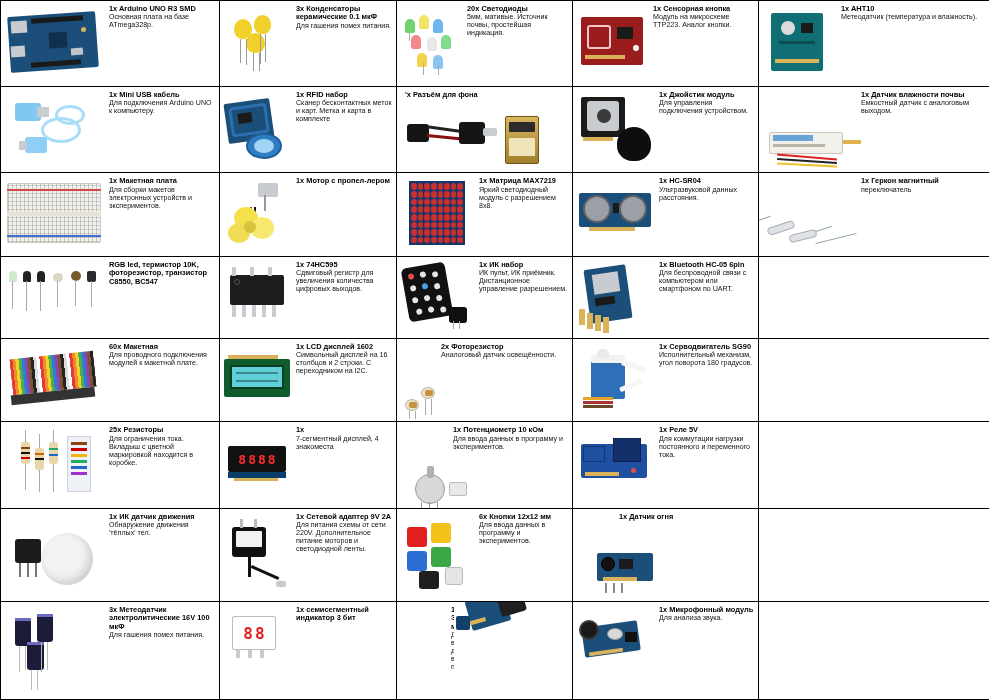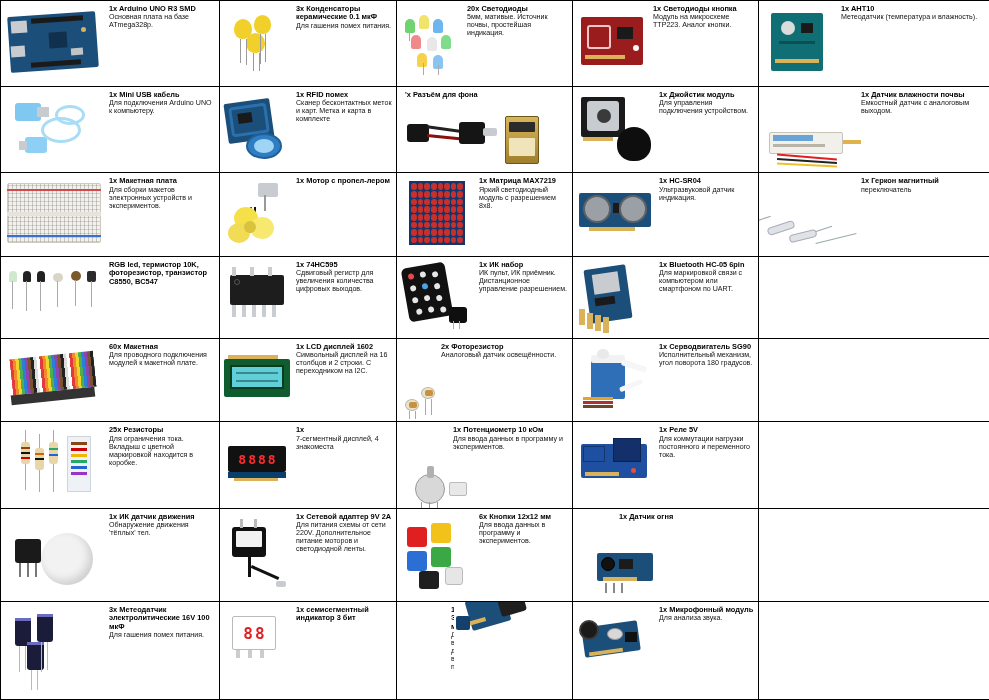--- a/index.html
+++ b/index.html
@@ -245,21 +245,21 @@
     <td>
       <div class="cell">
         <div class="img" style="width:78px;height:80px">
           <div class="art pcb-red rr" style="left:8px;top:16px;width:62px;height:48px"></div>
           <div class="art" style="left:14px;top:24px;width:24px;height:24px;border:2px solid #f1c6c6;border-radius:3px"></div>
           <div class="art pcb-black" style="left:44px;top:26px;width:16px;height:12px"></div>
           <div class="art gold" style="left:12px;top:54px;width:40px;height:4px"></div>
           <div class="art" style="left:60px;top:44px;width:6px;height:6px;background:#f7f7f7;border-radius:50%"></div>
         </div>
         <div class="txt">
-          <span class="qty">1x Светодиоды кнопка</span>
+          <span class="qty">1x Сенсорная кнопка</span>
           <span class="desc">Модуль на микросхеме TTP223. Аналог кнопки.</span>
         </div>
       </div>
     </td>
     <td>
       <div class="cell">
         <div class="img" style="width:80px;height:80px">
           <div class="art pcb-teal rr" style="left:12px;top:12px;width=52px;width:52px;height:58px"></div>
           <div class="art" style="left:22px;top:20px;width:14px;height:14px;background:#dcdcdc;border-radius:50%"></div>
           <div class="art pcb-black" style="left:42px;top:22px;width:12px;height:10px"></div>
@@ -294,21 +294,21 @@
     <td>
       <div class="cell">
         <div class="img" style="width:74px;height:82px">
           <div class="art pcb-blue rr" style="left:6px;top:14px;width:46px;height:40px;transform:rotate(-8deg)"></div>
           <div class="art" style="left:10px;top:18px;width:38px;height:30px;border:3px solid #2a6fae;border-radius:4px;transform:rotate(-8deg)"></div>
           <div class="art pcb-black" style="left:18px;top:26px;width:14px;height:10px;transform:rotate(-8deg)"></div>
           <div class="art" style="left:26px;top:46px;width:36px;height:26px;background:#2f7ec4;border-radius:50%;border:2px solid #1f5f97"></div>
           <div class="art" style="left:34px;top:52px;width:20px;height:14px;background:#9fd4f5;border-radius:50%"></div>
         </div>
         <div class="txt">
-          <span class="qty">1x RFID помех</span>
+          <span class="qty">1x RFID набор</span>
           <span class="desc">Сканер бесконтактных меток и карт. Метка и карта в комплекте</span>
         </div>
       </div>
     </td>
     <td>
       <div class="cell" style="flex-direction:column">
         <div class="txt" style="padding-left:8px">
           <span class="qty">'x Разъём для фона</span>
           <span class="desc"></span>
         </div>
@@ -471,21 +471,21 @@
       <div class="cell">
         <div class="img" style="width:84px;height:80px">
           <div class="art pcb-blue rr" style="left:6px;top:20px;width:72px;height:34px"></div>
           <div class="art eye" style="left:10px;top:22px;width:28px;height:28px"></div>
           <div class="art eye" style="left:46px;top:22px;width:28px;height:28px"></div>
           <div class="art pcb-black" style="left:40px;top:30px;width:6px;height:10px"></div>
           <div class="art gold" style="left:16px;top:54px;width:46px;height:4px"></div>
         </div>
         <div class="txt">
           <span class="qty">1x HC-SR04</span>
-          <span class="desc">Ультразвуковой датчик индикация.</span>
+          <span class="desc">Ультразвуковой данных расстояния.</span>
         </div>
       </div>
     </td>
     <td>
       <div class="cell" style="flex-direction:column">
         <div class="txt" style="padding-left:102px">
           <span class="qty">1x Геркон магнитный</span>
           <span class="desc">переключатель</span>
         </div>
         <div class="img" style="width:231px;height:46px;margin-top:-26px">
@@ -575,21 +575,21 @@
           <div class="art pcb-blue rr" style="left:14px;top:10px;width:42px;height:54px;transform:rotate(-8deg)"></div>
           <div class="art silver" style="left:20px;top:16px;width:26px;height:20px;transform:rotate(-8deg)"></div>
           <div class="art pcb-black" style="left:22px;top:40px;width:20px;height:8px;transform:rotate(-8deg)"></div>
           <div class="art gold" style="left:6px;top:52px;width:6px;height:16px"></div>
           <div class="art gold" style="left:14px;top:56px;width:6px;height:16px"></div>
           <div class="art gold" style="left:22px;top:58px;width:6px;height:16px"></div>
           <div class="art gold" style="left:30px;top:60px;width:6px;height:16px"></div>
         </div>
         <div class="txt">
           <span class="qty">1x Bluetooth HC-05 6pin</span>
-          <span class="desc">Для маркировкой связи с компьютером или смартфоном по UART.</span>
+          <span class="desc">Для беспроводной связи с компьютером или смартфоном по UART.</span>
         </div>
       </div>
     </td>
     <td class="empty">
       <div class="cell">
         <div class="txt">
           <span class="qty"></span>
           <span class="desc"></span>
         </div>
       </div>

